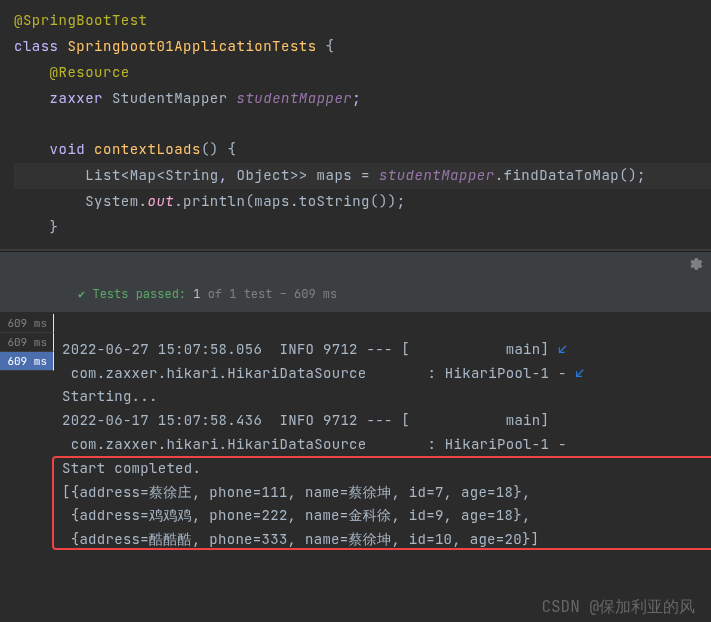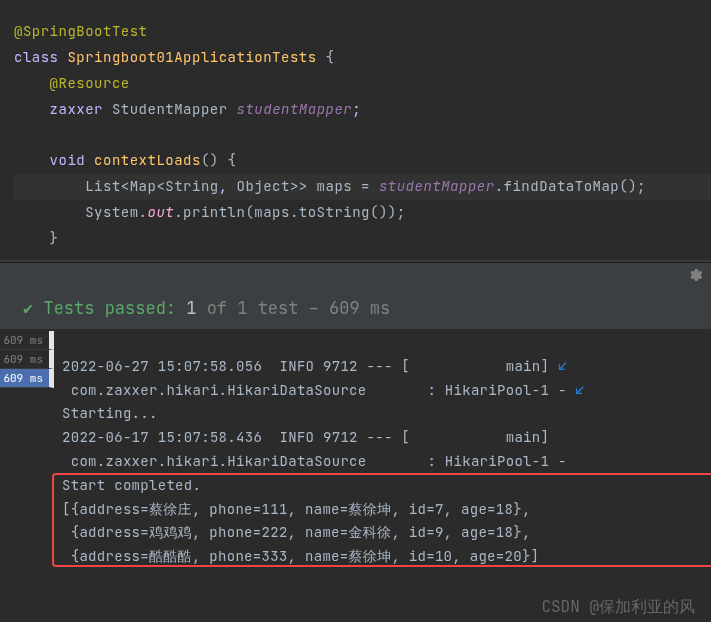--- a/index.html
+++ b/index.html
@@ -1,33 +1,33 @@
 <!DOCTYPE html>
 <html><head>
 <meta charset="utf-8">
 <style>
 * { margin: 0; padding: 0; box-sizing: border-box; }
 body { font-family: 'JetBrains Mono', 'Consolas', monospace; font-size: 14px; background: #2b2b2b; color: #a9b7c6; width: 711px; height: 622px; overflow: hidden; }
-.editor { padding: 8px 0 8px 14px; background: #2b2b2b; line-height: 1.85; letter-spacing: 0.5px; margin-top: 11px; }
+.editor { padding: 8px 0 8px 14px; background: #2b2b2b; line-height: 1.85; letter-spacing: 0.5px; }
 .line { white-space: pre; }
 .annotation { color: #bbb529; }
 .keyword { color: #c4b5fd; }
 .classname { color: #ffc66d; }
 .method { color: #ffc66d; }
 .field { color: #9876aa; font-style: italic; }
 .staticfield { color: #f9a8d4; font-style: italic; }
 .divider { height: 3px; background: #3a3a3a; border-bottom: 1px solid #1e1e1e; }
 .toolbar { background: #3c3f41; height: 28px; display: flex; justify-content: flex-end; align-items: center; padding-right: 8px; }
-.status-row { background: #3c3f41; padding: 6px 14px 10px 23px; font-size: 17px; color: #808080; }
+.status-row { background: #3c3f41; padding: 6px 14px 10px 78px; font-size: 12px; color: #808080; }
 .check { color: #59a869; font-weight: bold; }
 .passed { color: #59a869; }
 .bold { color: #bfbfbf; }
 .console { display: flex; background: #2b2b2b; font-size: 14px; }
 .gutter { width: 54px; padding-top: 2px; font-size: 11px; color: #808080; text-align: right; }
-.gutter div { padding: 2px 6px 2px 2px; border-bottom: 1px solid #3a3a3a; border-right: 5px solid #e5e5e5; }
+.gutter div { padding: 2px 6px 2px 2px; border-bottom: 1px solid #3a3a3a; border-right: 1px solid #e5e5e5; }
 .gutter .sel { background: #4b6eaf; color: #fff; }
 .output { flex: 1; padding: 2px 0 8px 8px; line-height: 1.7; white-space: pre; color: #a9b7c6; font-size: 14px; letter-spacing: 0.3px; position: relative; }
 .redbox { position: absolute; border: 2px solid #ef4444; border-radius: 4px; left: -2px; top: 144px; width: 680px; height: 94px; pointer-events: none; }
 .link-arrow { color: #287bde; }
 .watermark { position: absolute; right: 16px; bottom: 4px; color: #666; font-size: 16px; }
 .gear { width: 16px; height: 16px; fill: #808080; }
 </style>
 </head>
 <body>
 

